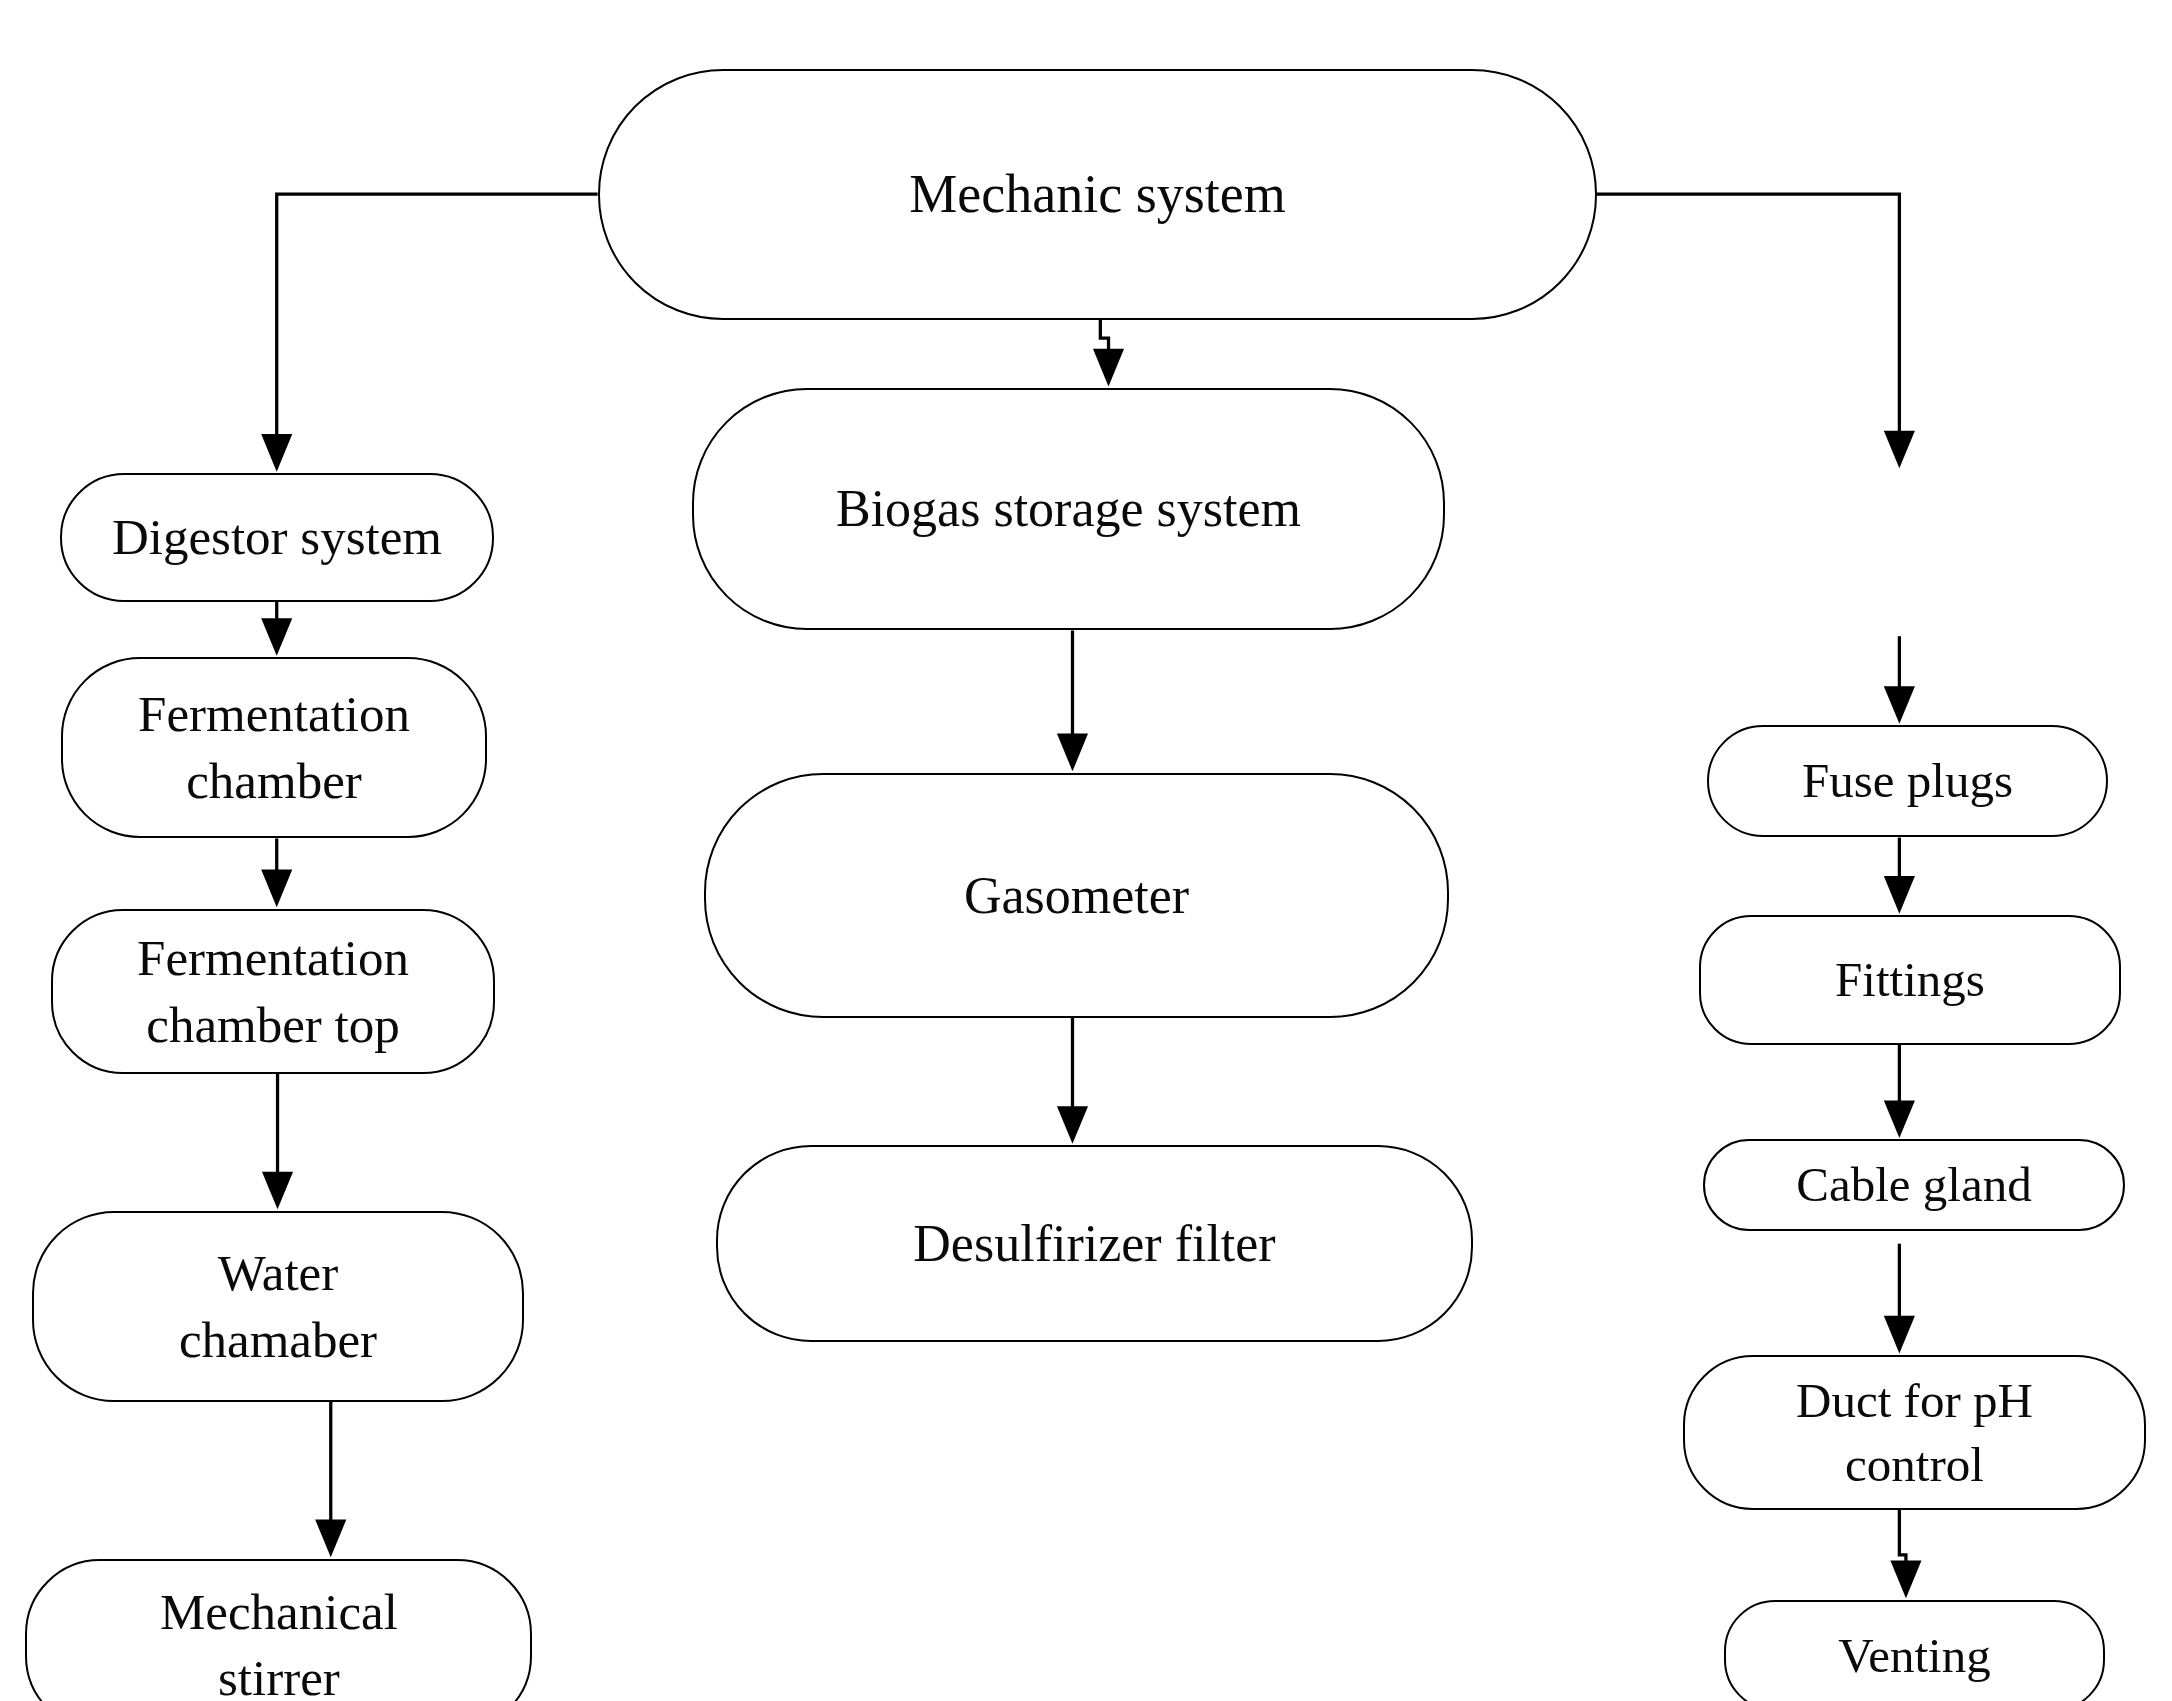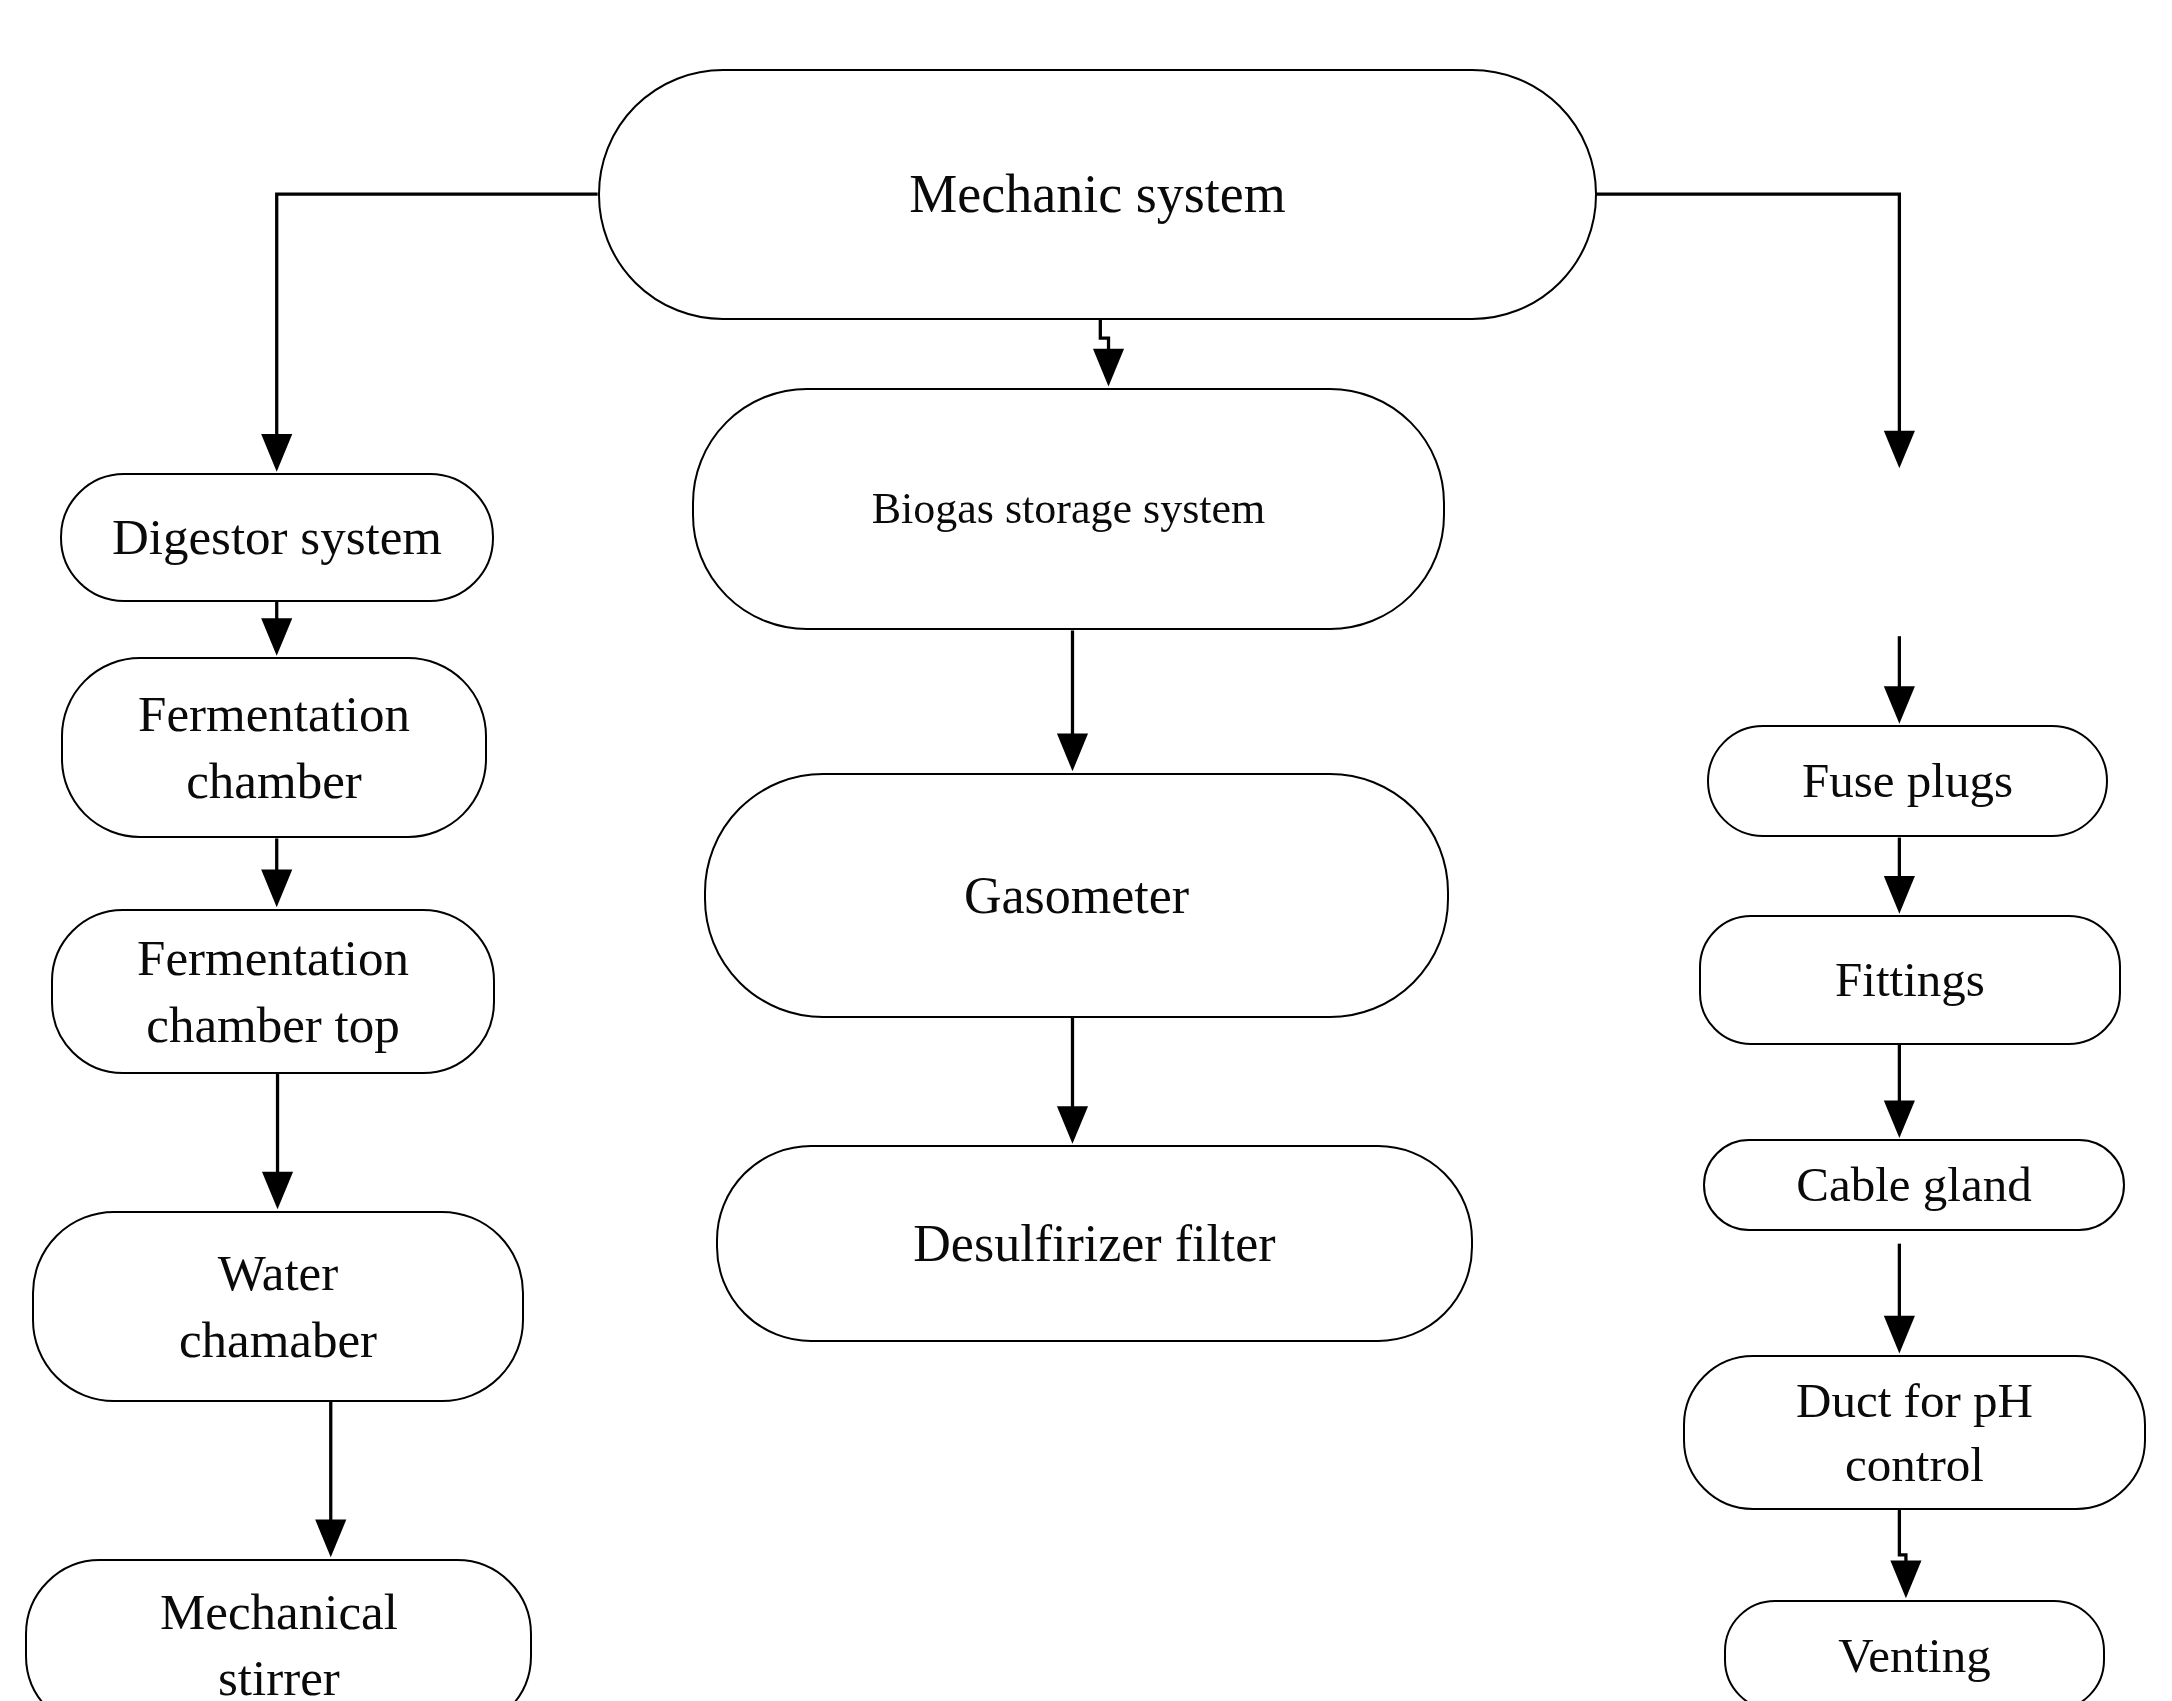--- a/index.html
+++ b/index.html
@@ -47,21 +47,21 @@
     padding: 0 21px;
     font-size: 51px;
   }
   
   #node-mechanic     { left: 598px;  top: 20.5px;   width: 999px; height: 251px; border-radius: 125px; font-size: 54px; }
   #node-digestor     { left: 60px;   top: 425px;  width: 434px;  height: 129px; border-radius: 64px; }
   #node-ferm-chamber { left: 61px;   top: 609px;  width: 426px;  height: 181px; border-radius: 79px; }
   #node-ferm-top     { left: 51px;   top: 861px; width: 444px;  height: 165px; border-radius: 72px; }
   #node-water        { left: 32px;   top: 1163px; width: 492px;  height: 191px; border-radius: 82px; }
   #node-stirrer      { left: 25.4px;   top: 1511px; width: 507px;  height: 172px; border-radius: 75px; }
-  #node-biogas       { left: 692px;  top: 340px;  width: 753px;  height: 242px; border-radius: 115px; font-size: 44px; }
+  #node-biogas       { left: 692px;  top: 340px;  width: 753px;  height: 242px; border-radius: 115px; font-size: 52px; }
   #node-gasometer    { left: 704px;  top: 725px;  width: 745px;  height: 245px; border-radius: 119px; font-size: 52px; }
   #node-desulfirizer { left: 716px;  top: 1097px; width: 757px;  height: 197px; border-radius: 95px; font-size: 52px; }
   #node-accessory    { left: 1646px; top: 422px;  width: 508px;  height: 166px; border-radius: 74px;  font-size: 49px; }
   #node-fuse         { left: 1707px; top: 677px;  width: 401px;  height: 112px; border-radius: 56px;  font-size: 49px; }
   #node-fittings     { left: 1699px; top: 867px; width: 422px;  height: 130px; border-radius: 52px;  font-size: 49px; }
   #node-cable        { left: 1703px; top: 1091px; width: 422px;  height: 92px; border-radius: 52px;  font-size: 49px; }
   #node-duct         { left: 1683px; top: 1307px; width: 463px;  height: 155px; border-radius: 70px;  font-size: 49px; }
   #node-venting      { left: 1724px; top: 1552px; width: 381px;  height: 111px; border-radius: 51px;  font-size: 49px; }
 </style>
 </head>

